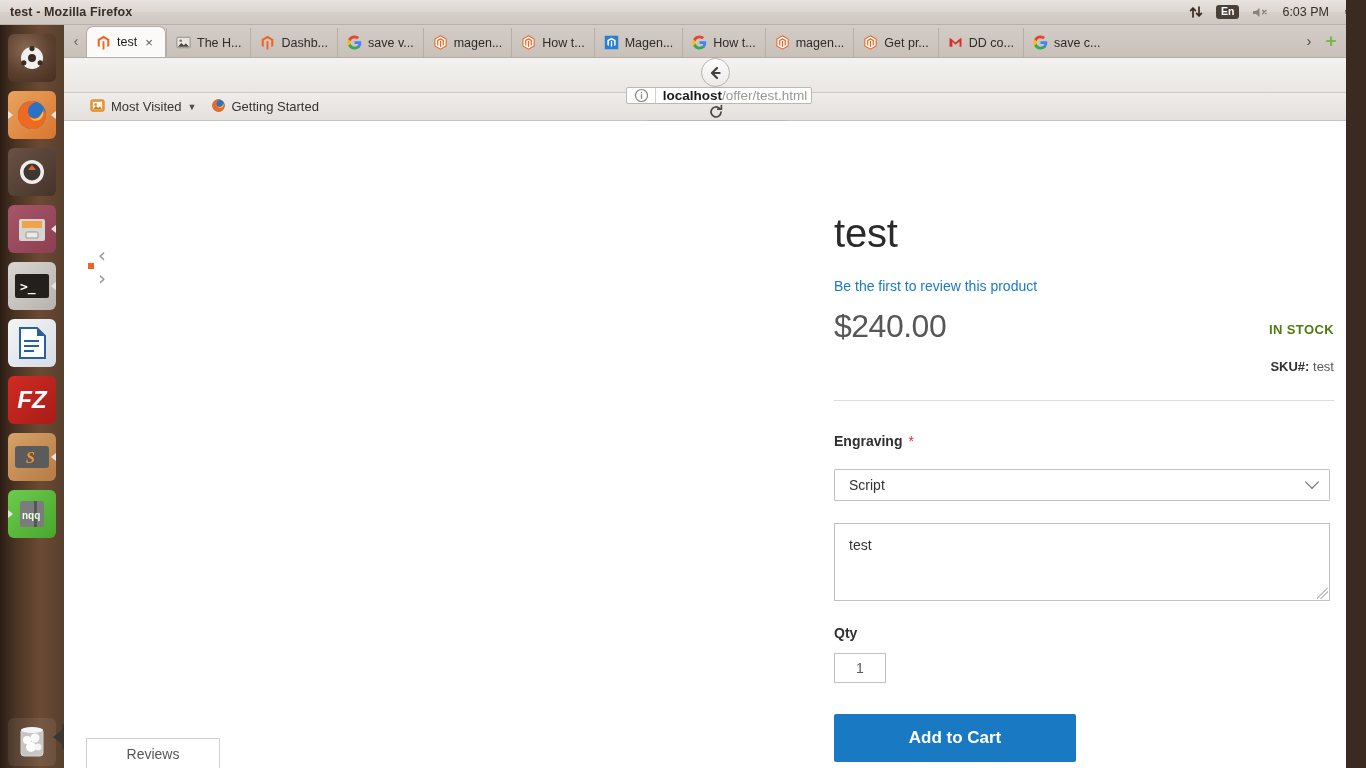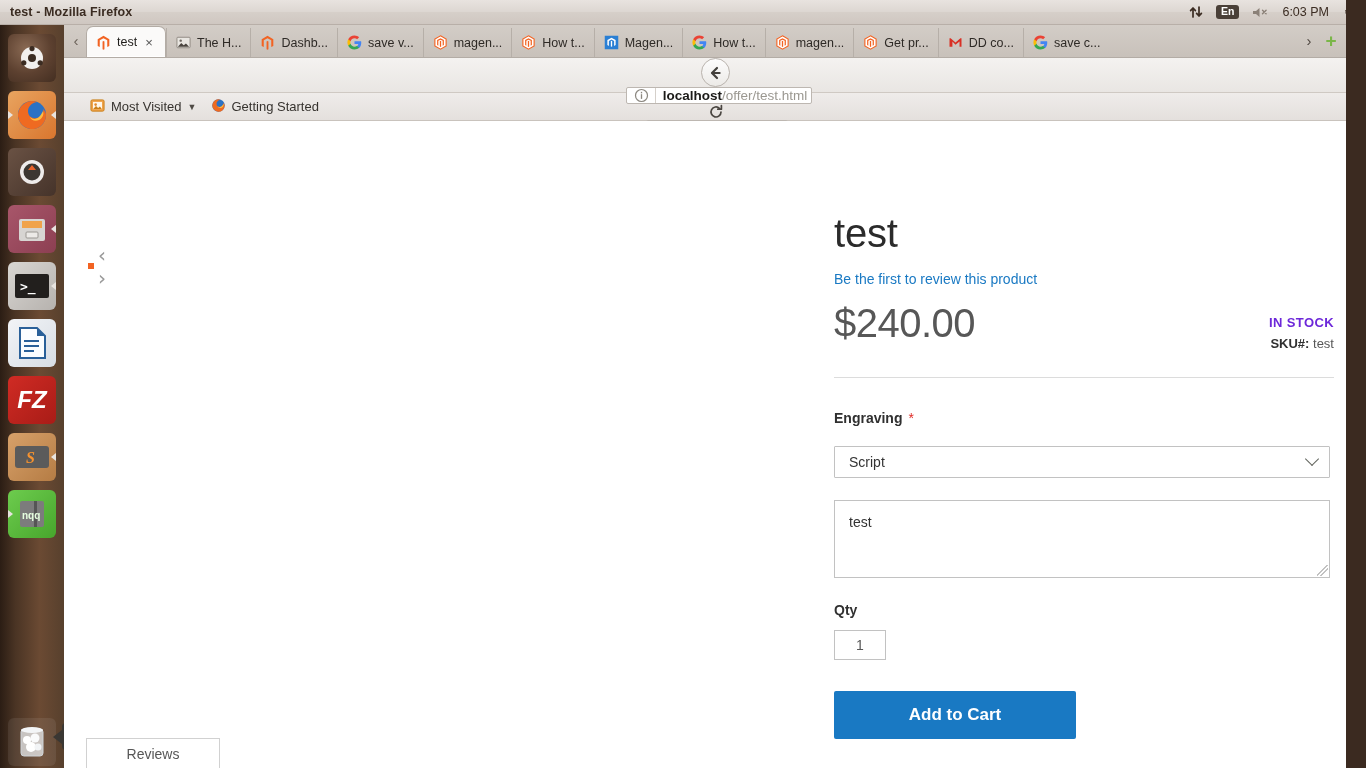--- a/index.html
+++ b/index.html
@@ -181,26 +181,26 @@
   #gallery-prev { top: 122px; }
   #gallery-next { top: 145px; }
   #orange-dot {
     position: absolute; left: 24px; top: 142px; width: 6px; height: 6px; background: #f26322;
   }
   #product-info { position: absolute; left: 770px; top: 0; width: 500px; }
   #product-title {
     font-size: 40px; font-weight: normal; color: #2b2b2b; line-height: 1;
     margin-top: 92px; letter-spacing: -.2px;
   }
-  #review-link { display: block; margin-top: 18px; font-size: 14px; color: #1979c3; }
+  #review-link { display: block; margin-top: 25px; font-size: 14px; color: #1979c3; }
   #price-row { display: flex; align-items: flex-start; margin-top: 14px; }
-  #price { font-size: 40px; color: #575757; font-weight: normal; letter-spacing: -.5px; }
+  #price { font-size: 32px; color: #575757; font-weight: normal; letter-spacing: -.5px; }
   #stock-block { margin-left: auto; text-align: right; padding-top: 14px; }
-  #stock-status { font-size: 13px; font-weight: bold; color: #6d28d9; letter-spacing: .4px; }
-  #sku { font-size: 13px; color: #575757; margin-top: 6px; }
+  #stock-status { font-size: 13px; font-weight: bold; color: #4d7c0f; letter-spacing: .4px; }
+  #sku { font-size: 13px; color: #575757; margin-top: 22px; }
   #sku .sku-label { font-weight: bold; color: #303030; }
   #divider { height: 1px; background: #dcdcdc; margin-top: 26px; }
 
   #opt-label { margin-top: 32px; font-size: 14px; font-weight: bold; color: #303030; }
   #opt-label .req { color: #e02b27; margin-left: 6px; font-weight: normal; }
   .select-wrap {
     position: relative; height: 32px; border: 1px solid #c2c2c2; border-radius: 1px;
     background: #fff; display: flex; align-items: center; padding: 0 30px 0 14px;
     font-size: 14px; color: #333; margin-top: 14px;
   }

